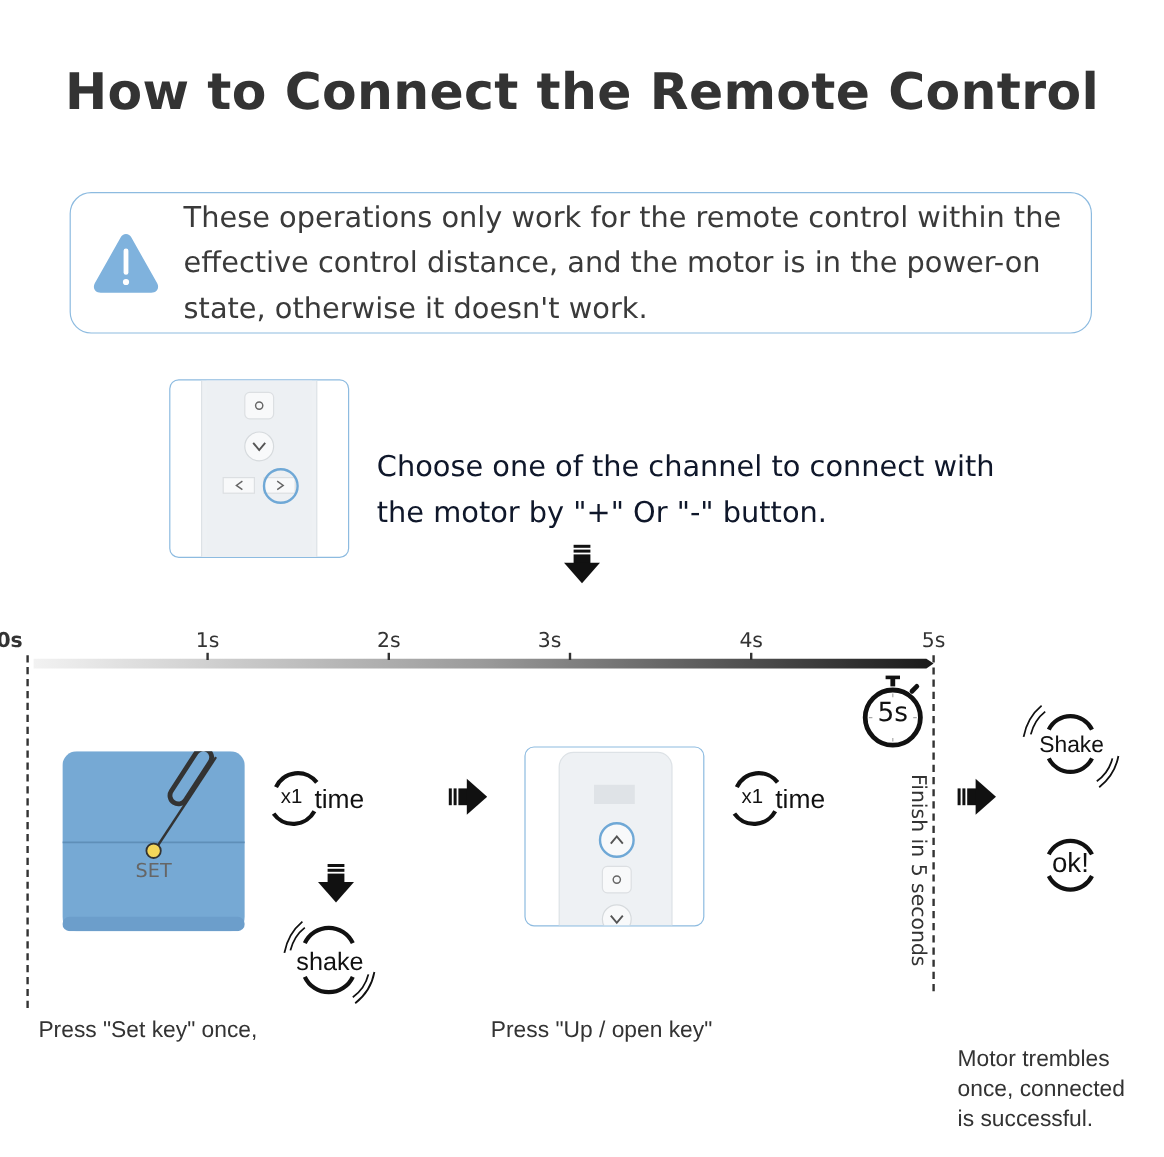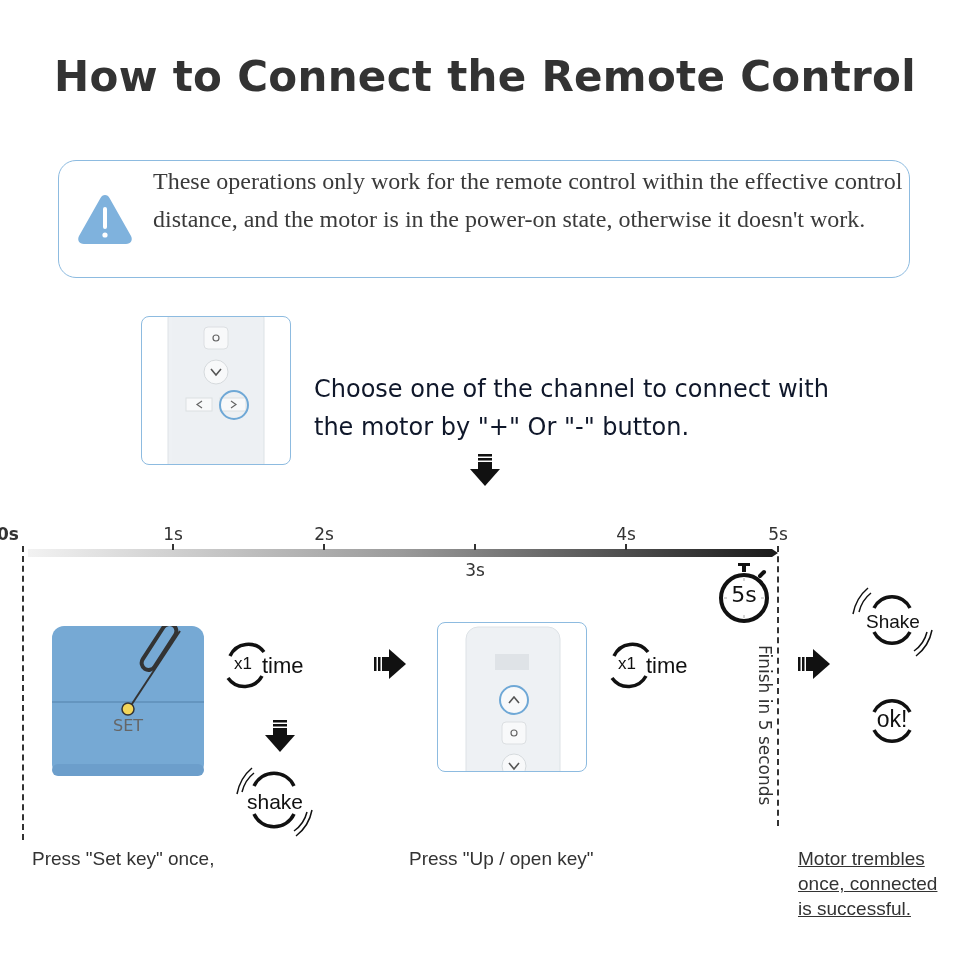--- a/index.html
+++ b/index.html
@@ -3,21 +3,21 @@
 <meta charset="utf-8">
 <style>
   html, body { margin: 0; padding: 0; background: #ffffff; }
   body { width: 970px; height: 964px; position: relative; overflow: hidden;
          font-family: "DejaVu Sans", sans-serif; color: #333; }
   .abs { position: absolute; }
   #title { left: 0; top: 52px; width: 970px; text-align: center; font-size: 42px;
            font-weight: bold; color: #333333; letter-spacing: 0.3px; }
   #notice { left: 58px; top: 160px; width: 852px; height: 118px; border: 1px solid #8dbbe0;
             border-radius: 18px; box-sizing: border-box; }
-  #notice-text { left: 153px; top: 162px; width: 760px; font-size: 24px; line-height: 38px; color: #3a3a3a; font-family: Liberation Serif, serif; }
+  #notice-text { left: 153px; top: 162px; width: 760px; font-size: 24px; line-height: 38px; color: #3a3a3a; }
   #warn-icon { left: 76px; top: 192px; width: 58px; height: 54px; }
   #remote1 { left: 141px; top: 316px; width: 150px; height: 149px; border: 1px solid #8dbbe0;
              border-radius: 8px; box-sizing: border-box; overflow: hidden; }
   #choose-text { left: 314px; top: 370px; width: 560px; font-size: 24px; line-height: 38px; color: #0f172a; }
   .tick-label { font-size: 17px; color: #333; top: 524px; transform: translateX(-50%); }
   #timeline { left: 20px; top: 548px; width: 760px; height: 10px; }
   .dash-v { border-left: 2px dashed #333; width: 0; }
   .caption { font-family: "Liberation Sans", sans-serif; font-size: 19px; line-height: 25px; color: #333; }
   #finish-text { left: 700px; top: 700px; width: 130px; transform: rotate(90deg); transform-origin: center;
                  font-size: 17px; color: #333; text-align: center; white-space: nowrap; }
@@ -56,21 +56,21 @@
 <svg class="abs" style="left:469px;top:452px;" width="32" height="36" viewBox="0 0 32 36">
   <rect x="9" y="2" width="14" height="2.5" fill="#111"></rect>
   <rect x="9" y="6" width="14" height="2.5" fill="#111"></rect>
   <rect x="9" y="10" width="14" height="8" fill="#111"></rect>
   <path d="M1 17 L31 17 L16 34 Z" fill="#111"></path>
 </svg>
 
 <span class="abs tick-label" style="left:8px;font-weight:bold;">0s</span>
 <span class="abs tick-label" style="left:173px;">1s</span>
 <span class="abs tick-label" style="left:324px;">2s</span>
-<span class="abs tick-label" style="left:475px;margin-top:36px;">3s</span>
+<span class="abs tick-label" style="left:458px;">3s</span>
 <span class="abs tick-label" style="left:626px;">4s</span>
 <span class="abs tick-label" style="left:778px;">5s</span>
 
 <svg id="timeline" class="abs" viewBox="0 0 760 10">
   <defs>
     <linearGradient id="tg" x1="0" x2="1" y1="0" y2="0">
       <stop offset="0" stop-color="#f2f2f2"></stop>
       <stop offset="0.5" stop-color="#9a9a9a"></stop>
       <stop offset="1" stop-color="#1a1a1a"></stop>
     </linearGradient>
@@ -197,17 +197,17 @@
   </svg>
   <span class="abs cycle-text" style="left:0;top:12px;width:52px;text-align:center;font-size:23px;">ok!</span>
 </div>
 
 <div class="abs caption" style="left:32px;top:846px;">
   <div>Press  "Set key" once,</div>
 </div>
 <div class="abs caption" style="left:409px;top:846px;">
   <div>Press  "Up / open key"</div>
 </div>
-<div class="abs caption" style="left:798px;top:846px;text-decoration:underline;">
+<div class="abs caption" style="left:798px;top:870px;">
   <div>Motor trembles</div>
   <div>once, connected</div>
   <div>is successful.</div>
 </div>
 
 </body></html>

